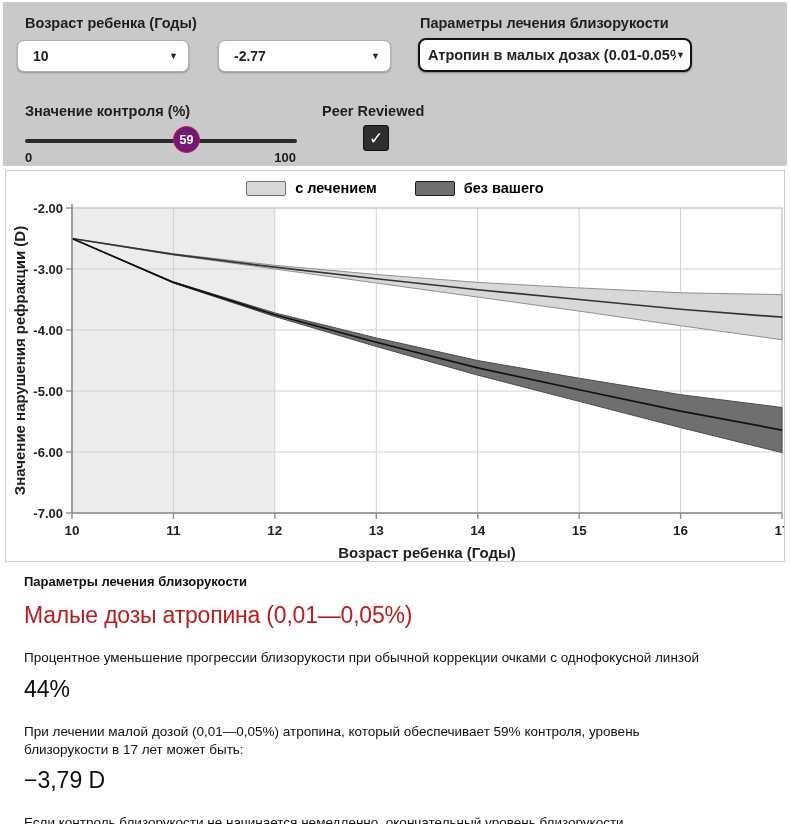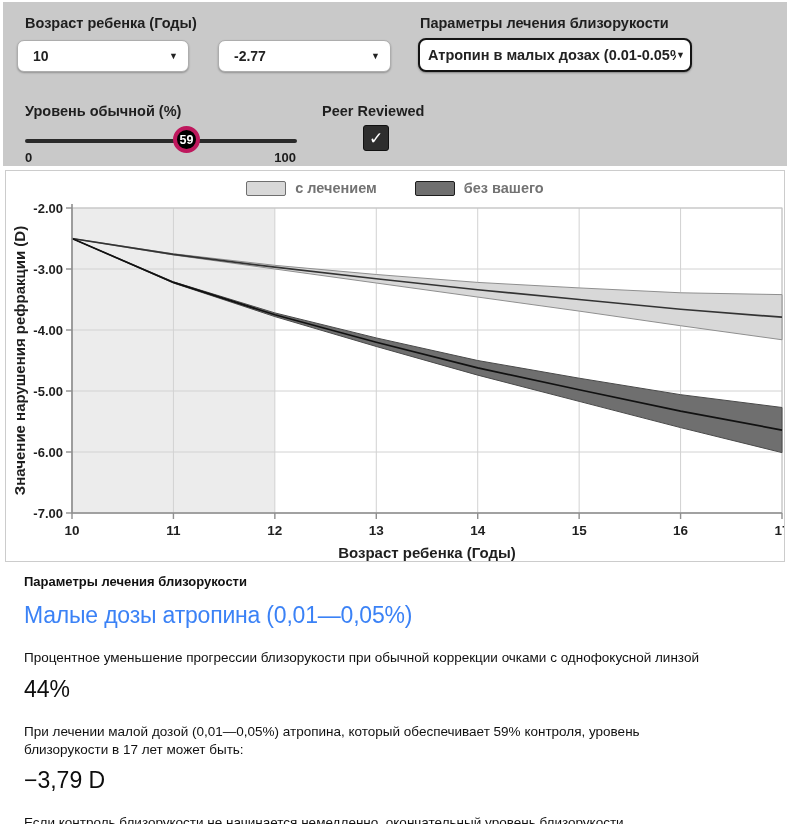--- a/index.html
+++ b/index.html
@@ -31,21 +31,21 @@
   }
   .dd.dd-dark .dd-value{padding-left:8px;}
   .dd.dd-dark .dd-arrow{padding-right:5px;}
   
   .slider-track{
     position:absolute;left:22px;top:137px;width:272px;height:4px;
     background:#2a2a2a;border-radius:2px;cursor:pointer;
   }
   .slider-handle{
     position:absolute;left:170px;top:124px;width:27px;height:27px;border-radius:50%;
-    background:#000000;border:4px solid #be185d;box-sizing:border-box;
+    background:#701a75;border:1px solid #be185d;box-sizing:border-box;
     display:flex;align-items:center;justify-content:center;
     color:#fff;font-size:12.5px;font-weight:700;cursor:grab;
   }
   .slider-min,.slider-max{position:absolute;top:148px;font-size:13px;font-weight:700;color:#1c1c1c;}
   .slider-min{left:22px;}
   .slider-max{left:248px;width:45px;text-align:right;}
   
   .checkbox{
     position:absolute;left:360px;top:123px;width:26px;height:26px;
     background:#2e2e2e;border-radius:3px;border:1px solid #111;box-sizing:border-box;
@@ -56,27 +56,27 @@
   .chart-panel{
     position:absolute;left:5px;top:170px;width:778px;height:390px;
     background:#fff;border:1px solid #cccccc;
   }
   .legend{
     position:absolute;left:0;right:0;top:6px;height:22px;
     display:flex;justify-content:center;align-items:center;gap:38px;z-index:2;
   }
   .legend-item{display:flex;align-items:center;gap:9px;cursor:pointer;}
   .legend-swatch{width:40px;height:15px;border:1px solid #777;border-radius:2px;box-sizing:border-box;}
-  .legend-label{font-size:14.5px;font-weight:600;color:#737373;}
+  .legend-label{font-size:14.5px;font-weight:600;color:#000000;}
   .chart-svg{position:absolute;left:0;top:0;}
   .chart-svg text{font-family:"Liberation Sans","DejaVu Sans",sans-serif;fill:#1f1f1f;}
   
   .results{position:absolute;left:0;top:568px;width:790px;padding:0 24px;box-sizing:border-box;}
   .results-heading{font-size:13px;font-weight:700;color:#111;margin:6px 0 0 0;}
-  .big-line{font-size:23px;font-weight:400;color:#3b82f6;margin:13px 0 0 0;letter-spacing:-0.2px;}
+  .big-line{font-size:23px;font-weight:400;color:#b91c1c;margin:13px 0 0 0;letter-spacing:-0.2px;}
   .para{font-size:13.5px;font-weight:400;color:#111;line-height:1.32;margin:20px 0 0 0;max-width:625px;}
   .para.wide{max-width:742px;}
   .big-value{font-size:23px;font-weight:400;color:#0d0d0d;margin:9px 0 0 0;}
 </style>
 </head>
 <body>
 
 <div class="top-panel">
 
   <div class="ctl-label" style="left:22px;top:13px;">Возраст ребенка (Годы)</div>
@@ -89,21 +89,21 @@
     <span class="dd-value">-2.77</span>
     <span class="dd-arrow">▼</span>
   </div>
 
   <div class="ctl-label" style="left:417px;top:13px;">Параметры лечения близорукости</div>
   <div class="dd dd-dark" style="left:415px;top:36px;width:274px;">
     <span class="dd-value">Атропин в малых дозах (0.01-0.05%)</span>
     <span class="dd-arrow">▼</span>
   </div>
 
-  <div class="ctl-label" style="left:22px;top:101px;">Уровень обычной (%)</div>
+  <div class="ctl-label" style="left:22px;top:101px;">Значение контроля (%)</div>
   <div class="slider-track"></div>
   <div class="slider-handle">
     <span>59</span>
   </div>
   <div class="slider-min">0</div>
   <div class="slider-max">100</div>
 
   <div class="ctl-label" style="left:319px;top:101px;">Peer Reviewed</div>
   <div class="checkbox">
     <span>✓</span>

